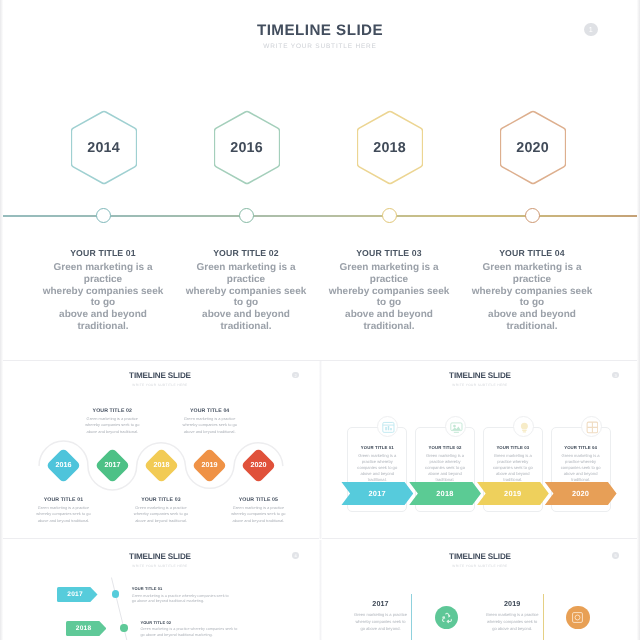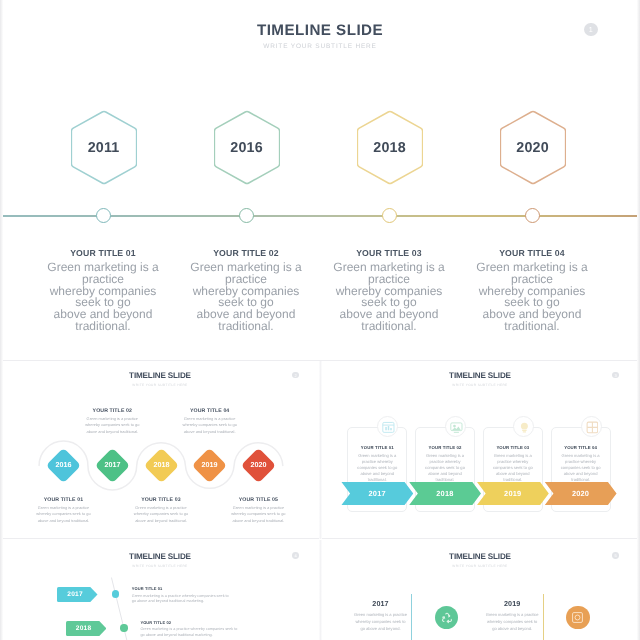--- a/index.html
+++ b/index.html
@@ -20,21 +20,21 @@
   .hexyear{position:absolute;left:0;top:0;width:66px;height:75px;line-height:76px;text-align:center;
            font-size:14.3px;font-weight:bold;color:#414b59;letter-spacing:0.2px;}
 
   .tline{position:absolute;left:0;top:215.1px;width:640px;height:1.5px;
          background:linear-gradient(to right,#96bcbd 0%,#9bbcb7 18%,#a3bdad 32%,#b3bfa6 50%,#c4bf8e 62%,#ccbd80 72%,#cbb87d 82%,#c8ad7b 92%,#c4a076 100%);}
   .tdot{position:absolute;top:208.2px;width:15.3px;height:15.3px;border-radius:50%;
         background:#fff;box-sizing:border-box;}
 
   .blk{position:absolute;top:248px;width:130px;text-align:center;}
   .blk h3{margin:0;font-size:8.7px;font-weight:bold;letter-spacing:0.15px;color:#4a5563;line-height:10px;}
-  .blk p{margin:4px 0 0 0;font-size:12px;line-height:11.8px;color:#9ba1a9;white-space:pre-line;}
+  .blk p{margin:4px 0 0 0;font-size:10px;line-height:11.8px;color:#9ba1a9;white-space:pre-line;font-weight:bold;}
 
   
   .divh{position:absolute;left:0;width:640px;height:1.2px;background:#ededf0;z-index:5;}
   .divv{position:absolute;width:3px;background:linear-gradient(to right,#fdfdfe,#f3f3f5,#fdfdfe);z-index:5;}
   .edge-l{position:absolute;left:0;top:0;width:3px;height:640px;z-index:6;
           background:linear-gradient(to right,#e9e9eb,#fdfdfd);}
   .edge-r{position:absolute;right:0;top:0;width:3.5px;height:640px;z-index:6;
           background:linear-gradient(to left,#e9e9eb,#fdfdfd);}
 
   
@@ -92,21 +92,21 @@
 
   <div class="hero">
     <div class="hero-title">TIMELINE SLIDE</div>
     <div class="hero-sub">WRITE YOUR SUBTITLE HERE</div>
     <div class="badge">1</div>
 
     <div class="hex" style="left:70.6px">
       <svg width="66" height="75" viewBox="0 0 66 75">
           <path d="M 34.76 1.98 L 63.76 18.22 Q 65.60 19.25 65.60 21.36 L 65.60 53.64 Q 65.60 55.75 63.76 56.78 L 34.76 73.02 Q 33.00 74.00 31.24 73.02 L 2.24 56.78 Q 0.40 55.75 0.40 53.64 L 0.40 21.36 Q 0.40 19.25 2.24 18.22 L 31.24 1.98 Q 33.00 1.00 34.76 1.98 Z" fill="none" stroke="#9fd0d1" stroke-width="1.5"></path>
         </svg>
-      <div class="hexyear">2011</div>
+      <div class="hexyear">2014</div>
     </div>
     <div class="hex" style="left:213.6px">
       <svg width="66" height="75" viewBox="0 0 66 75">
           <path d="M 34.76 1.98 L 63.76 18.22 Q 65.60 19.25 65.60 21.36 L 65.60 53.64 Q 65.60 55.75 63.76 56.78 L 34.76 73.02 Q 33.00 74.00 31.24 73.02 L 2.24 56.78 Q 0.40 55.75 0.40 53.64 L 0.40 21.36 Q 0.40 19.25 2.24 18.22 L 31.24 1.98 Q 33.00 1.00 34.76 1.98 Z" fill="none" stroke="#a4cfbb" stroke-width="1.5"></path>
         </svg>
       <div class="hexyear">2016</div>
     </div>
     <div class="hex" style="left:356.6px">
       <svg width="66" height="75" viewBox="0 0 66 75">
           <path d="M 34.76 1.98 L 63.76 18.22 Q 65.60 19.25 65.60 21.36 L 65.60 53.64 Q 65.60 55.75 63.76 56.78 L 34.76 73.02 Q 33.00 74.00 31.24 73.02 L 2.24 56.78 Q 0.40 55.75 0.40 53.64 L 0.40 21.36 Q 0.40 19.25 2.24 18.22 L 31.24 1.98 Q 33.00 1.00 34.76 1.98 Z" fill="none" stroke="#ecd592" stroke-width="1.5"></path>

